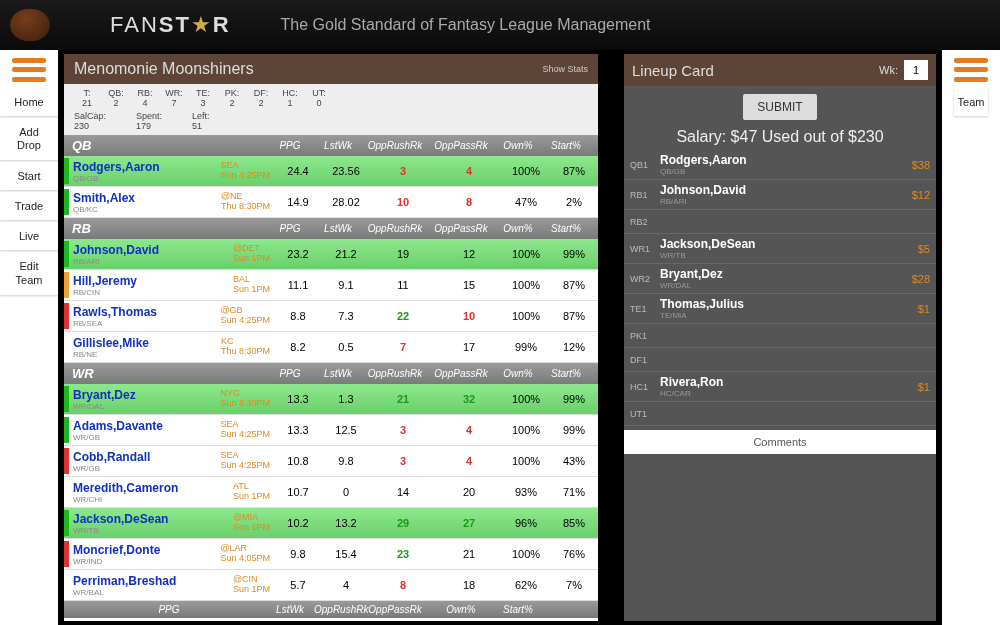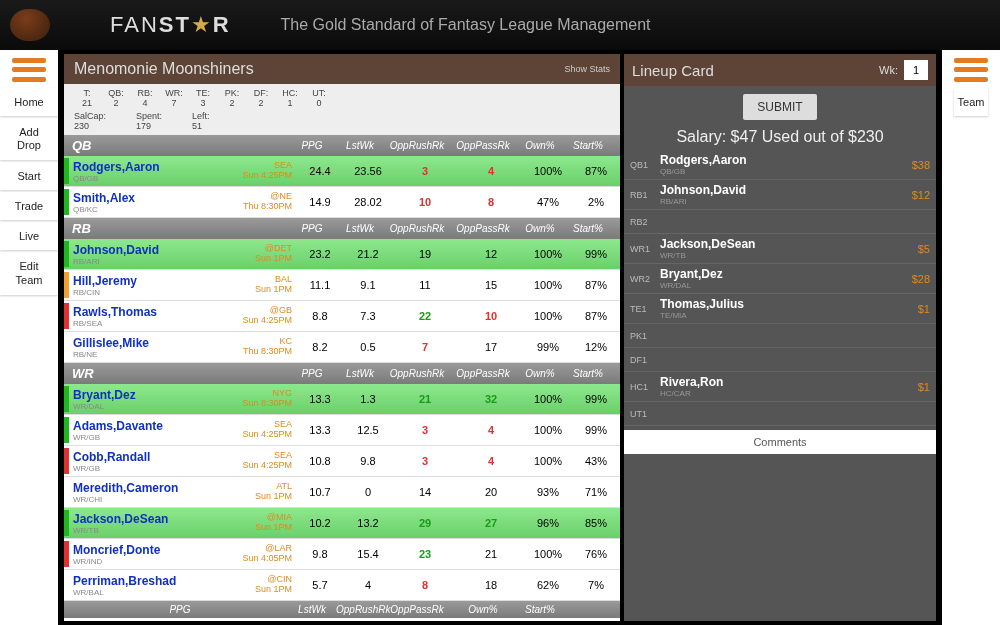--- a/index.html
+++ b/index.html
@@ -10,21 +10,21 @@
 .logo b { font-weight: 600; }
 .star { color: #d4a94e; font-size: 22px; }
 .tagline { color: #aaa; font-size: 16px; margin-left: 50px; font-weight: 300; }
 .main { display: flex; height: 575px; }
 .left-col { width: 58px; background: #fff; display: flex; flex-direction: column; }
 .right-col { width: 58px; background: #fff; display: flex; flex-direction: column; align-items: center; }
 .ham { width: 34px; height: 28px; margin: 6px auto 4px; display: flex; flex-direction: column; justify-content: space-around; cursor: pointer; }
 .ham span { height: 5px; background: #e67a1e; border-radius: 2px; }
 .nav-btn { background: #fff; color: #222; border: none; padding: 8px 4px; font-size: 11px; cursor: pointer; margin-bottom: 2px; box-shadow: 0 1px 2px rgba(0,0,0,0.2); }
 .nav-btn.two { line-height: 1.2; }
-.center { flex: 1; display: flex; gap: 4px; padding: 4px 6px; background: #000; }
+.center { flex: 1; display: flex; gap: 26px; padding: 4px 6px; background: #000; }
 .roster { flex: 1; background: #fff; display: flex; flex-direction: column; overflow: hidden; }
 .roster-head { background: #5e4436; color: #ddd; padding: 6px 10px; display: flex; justify-content: space-between; align-items: center; }
 .roster-head h2 { font-size: 16px; font-weight: 400; }
 .show-stats { font-size: 9px; color: #ccc; cursor: pointer; }
 .meta { background: #eee; padding: 4px 10px; font-size: 9px; color: #444; }
 .meta-row { display: flex; gap: 3px; }
 .meta-cell { min-width: 26px; text-align: center; }
 .meta-cell .lbl { display:block; }
 .pos-header { background: linear-gradient(#9a9a9a, #7a7a7a); color: #fff; padding: 3px 8px; display: grid; grid-template-columns: 1fr 48px 48px 66px 66px 48px 48px; font-size: 10px; font-style: italic; align-items: center; }
 .pos-header .pos { font-weight: bold; font-size: 13px; font-style: italic; }
@@ -33,21 +33,21 @@
 .rows { overflow-y: auto; flex: 1; }
 .prow { display: grid; grid-template-columns: 5px 1fr 48px 48px 66px 66px 48px 48px; align-items: center; padding: 2px 0; border-bottom: 1px solid #ddd; }
 .prow.pick { background: linear-gradient(#8de88d, #6ad06a); }
 .prow .bar { width: 5px; height: 100%; min-height: 26px; }
 .prow .bar.green { background: #1db81d; }
 .prow .bar.orange { background: #f0a030; }
 .prow .bar.red { background: #e03030; }
 .pname { padding-left: 4px; }
 .pname a { color: #1030c0; font-weight: bold; font-size: 12px; text-decoration: none; }
 .pname .sub { color: #888; font-size: 8px; }
-.opp { color: #e08a1e; font-size: 9px; text-align: right; line-height: 1.1; }
+.opp { color: #e08a1e; font-size: 9px; text-align: left; line-height: 1.1; }
 .prow .num { text-align: center; font-size: 11px; }
 .num.red { color: #e03030; font-weight: bold; }
 .num.green { color: #1a9a1a; font-weight: bold; }
 .lineup { width: 312px; background: #555; color: #ddd; display: flex; flex-direction: column; }
 .lu-head { background: #5e4436; padding: 6px 8px; display: flex; justify-content: space-between; align-items: center; }
 .lu-head h3 { font-size: 15px; font-weight: 400; color: #ddd; }
 .wk { display: flex; align-items: center; gap: 6px; font-size: 11px; }
 .wk input { width: 24px; height: 20px; text-align: center; border: none; font-size: 11px; }
 .submit { background: #ddd; color: #333; border: none; padding: 6px 14px; margin: 8px auto 4px; display: block; font-size: 12px; cursor: pointer; border-radius: 2px; }
 .salary { text-align: center; font-size: 16px; padding: 4px; color: #eee; }

